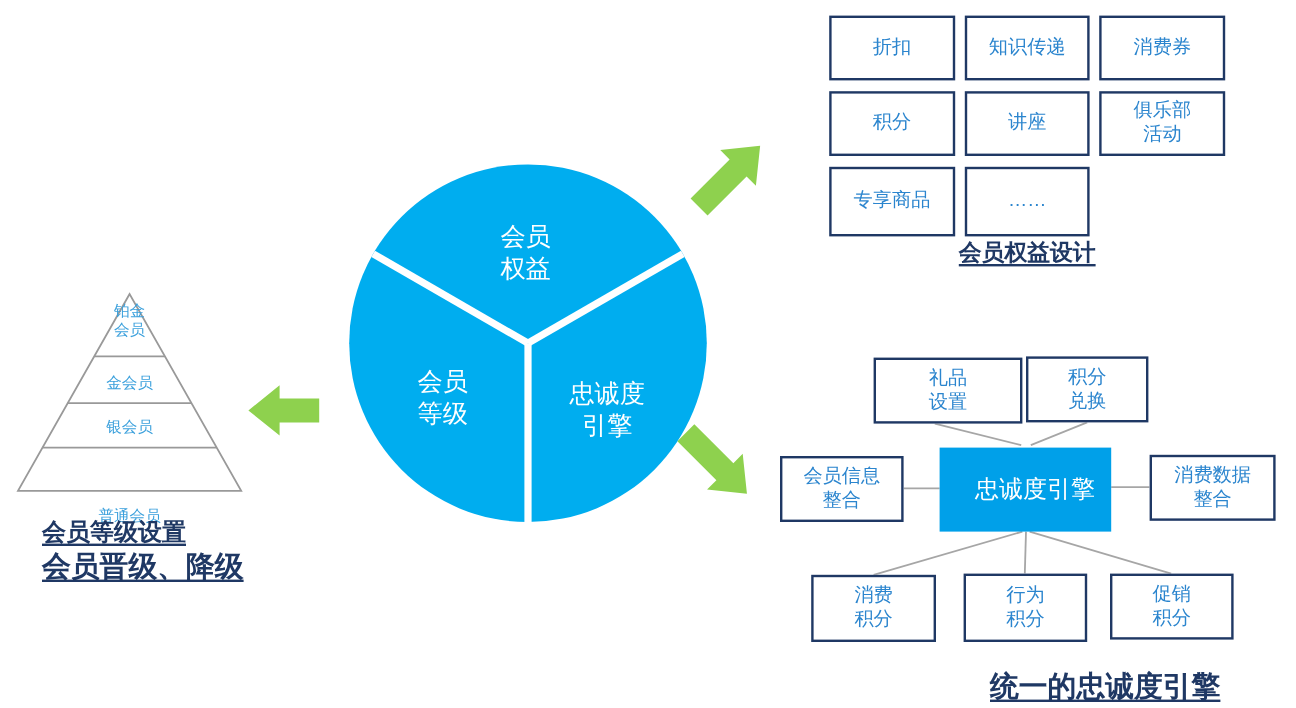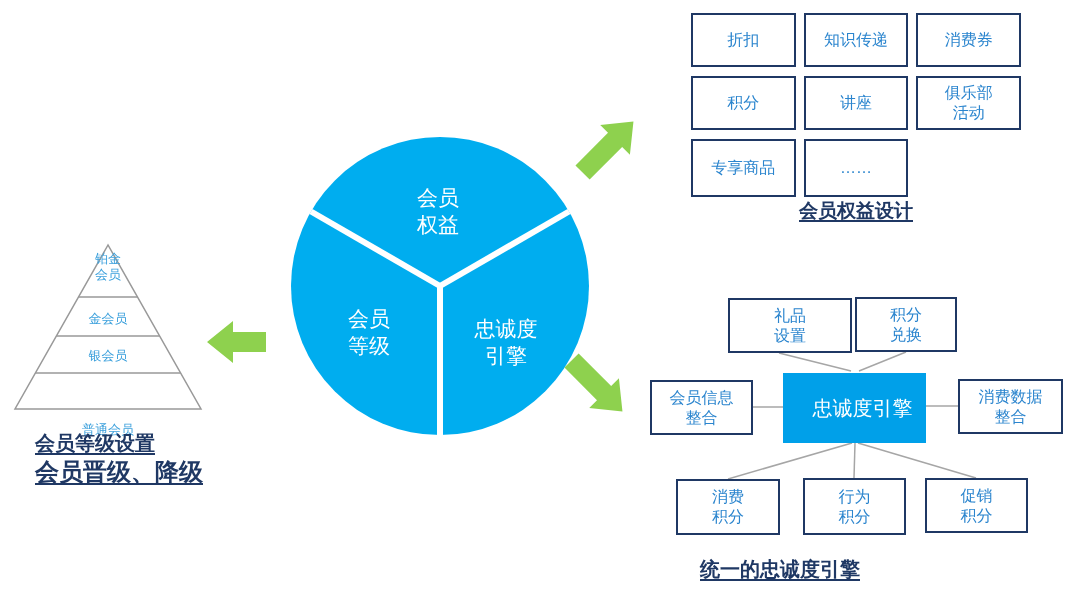--- a/index.html
+++ b/index.html
@@ -23,21 +23,21 @@
     column-gap:8px;row-gap:9px;
   }
   .grid .box{position:relative;}
   .title{
     position:absolute;color:#1F3864;font-weight:bold;
     text-decoration:underline;text-decoration-thickness:1.5px;text-underline-offset:3px;
   }
   .benefits-title{left:691px;top:198px;width:330px;font-size:19px;text-align:center;}
   .levels-title1{left:35px;top:430px;font-size:20px;}
   .levels-title2{left:35px;top:456px;font-size:24px;}
-  .loyalty-title{left:700px;top:556px;width:317px;font-size:20px;text-align:left;}
+  .loyalty-title{left:700px;top:556px;width:317px;font-size:24px;text-align:right;}
   .tier-lbl{color:#3BA0DC;font-size:13px;font-weight:500;line-height:1.25;transform:translateX(-50%);}
   .center-box{
     background:#00A0E9;border:none;color:#ffffff;font-size:20px;font-weight:500;
   }
 </style>
 </head>
 <body>
 
 <div class="canvas">
 

